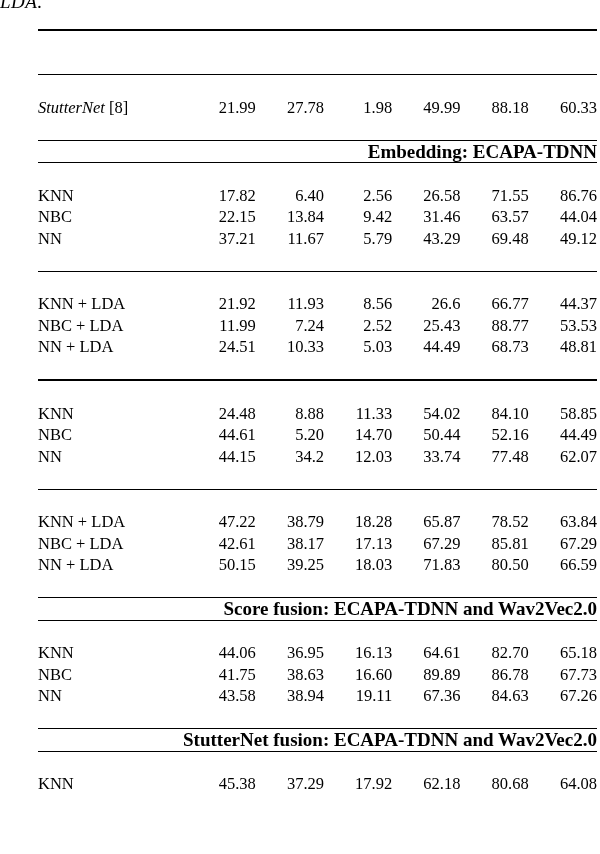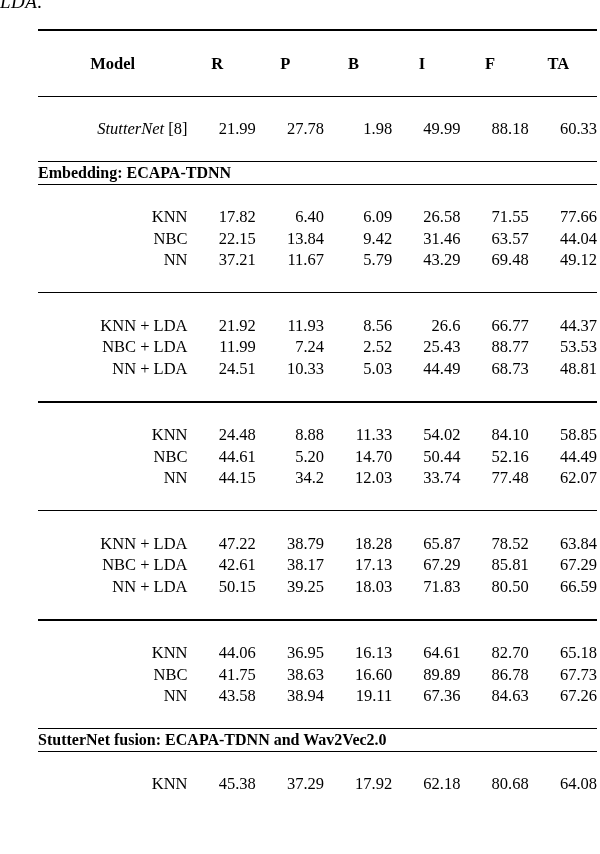--- a/index.html
+++ b/index.html
@@ -50,32 +50,32 @@
   tr.rule-thin td{border-top:1.3px solid #000;}
   td.spacer-sm{height:3px;line-height:3px;font-size:0;padding:0;}
 
   .hdr{
     font-weight:bold;
     text-align:center;
   }
   td.hdr-model{text-align:center;font-weight:bold;}
 
   td.model{
-    text-align:right;
+    text-align:left;
     padding-right:2px;
   }
   td.num{
     text-align:right;
     padding-right:9px;
   }
 
   td.section{
-    text-align:left;
+    text-align:right;
     font-weight:bold;
-    font-size:16px;
+    font-size:19px;
     line-height:24px;
     height:24px;
   }
   .ital{font-style:italic;}
   .cite{font-style:normal;}
 </style>
 </head>
 <body>
 
 <div id="page">
@@ -92,29 +92,20 @@
         <col class="c-num">
           <col class="c-num">
           <col class="c-num">
       </colgroup>
       <tbody id="tbody">
           <tr class="rule-top">
             <td colspan="7" style="height: 0px; line-height: 0px; font-size: 0px;"></td>
           </tr>
           <tr>
             <td colspan="7" class="spacer-sm"></td>
-          </tr>
-          <tr>
-            <td class="hdr-model">Model</td>
-            <td class="hdr" style="padding-right: 9px;">R</td>
-            <td class="hdr" style="padding-right: 9px;">P</td>
-            <td class="hdr" style="padding-right: 9px;">B</td>
-            <td class="hdr" style="padding-right: 9px;">I</td>
-            <td class="hdr" style="padding-right: 9px;">F</td>
-            <td class="hdr" style="padding-right: 9px;">TA</td>
           </tr>
           <tr>
             <td colspan="7" class="spacer-sm"></td>
           </tr>
           <tr class="rule-thin">
             <td colspan="7" style="height: 0px; line-height: 0px; font-size: 0px;"></td>
           </tr>
           <tr>
             <td colspan="7" class="spacer-sm"></td>
           </tr>
@@ -139,24 +130,24 @@
           <tr class="rule-thin">
             <td colspan="7" style="height: 0px; line-height: 0px; font-size: 0px;"></td>
           </tr>
           <tr>
             <td colspan="7" class="spacer-sm"></td>
           </tr>
           <tr>
             <td class="model">KNN</td>
             <td class="num">17.82</td>
             <td class="num">6.40</td>
-            <td class="num">6.09</td>
+            <td class="num">2.56</td>
             <td class="num">26.58</td>
             <td class="num">71.55</td>
-            <td class="num">77.66</td>
+            <td class="num">86.76</td>
           </tr>
           <tr>
             <td class="model">NBC</td>
             <td class="num">22.15</td>
             <td class="num">13.84</td>
             <td class="num">9.42</td>
             <td class="num">31.46</td>
             <td class="num">63.57</td>
             <td class="num">44.04</td>
           </tr>
@@ -279,20 +270,23 @@
             <td class="num">71.83</td>
             <td class="num">80.50</td>
             <td class="num">66.59</td>
           </tr>
           <tr>
             <td colspan="7" class="spacer-sm"></td>
           </tr>
           <tr class="rule-thin">
             <td colspan="7" style="height: 0px; line-height: 0px; font-size: 0px;"></td>
           </tr>
+          <tr>
+            <td colspan="7" class="section">Score fusion: ECAPA-TDNN and Wav2Vec2.0</td>
+          </tr>
           <tr class="rule-thin">
             <td colspan="7" style="height: 0px; line-height: 0px; font-size: 0px;"></td>
           </tr>
           <tr>
             <td colspan="7" class="spacer-sm"></td>
           </tr>
           <tr>
             <td class="model">KNN</td>
             <td class="num">44.06</td>
             <td class="num">36.95</td>

